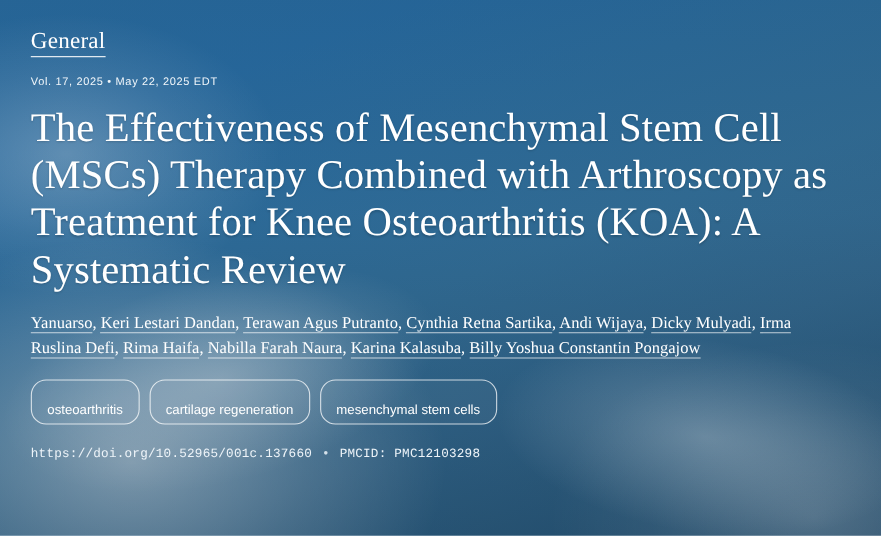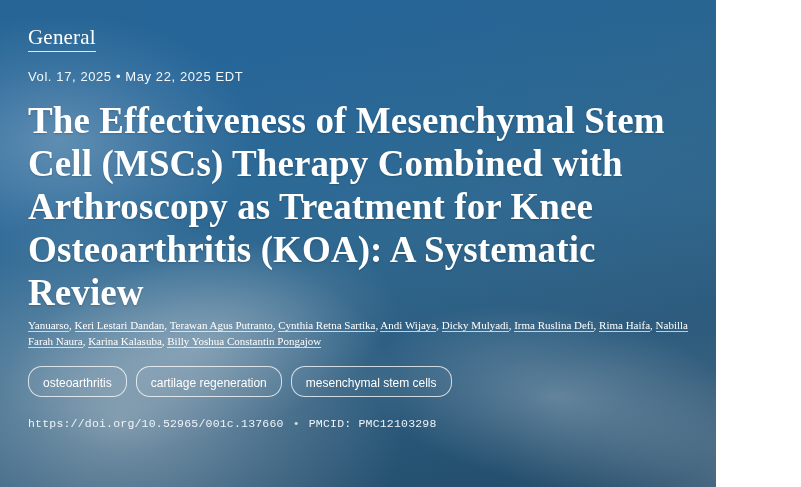--- a/index.html
+++ b/index.html
@@ -8,21 +8,21 @@
   }
   body {
     width: 801px;
     height: 487px;
     overflow: hidden;
     font-family: "Liberation Sans", sans-serif;
   }
 
   #page {
     position: relative;
-    width: 716px;
+    width: 801px;
     height: 487px;
     overflow: hidden;
     background:
       radial-gradient(ellipse 420px 300px at 120px 420px, rgba(255,255,255,0.55) 0%, rgba(255,255,255,0.22) 38%, rgba(255,255,255,0.0) 68%),
       radial-gradient(ellipse 260px 170px at 60px 140px, rgba(255,255,255,0.30) 0%, rgba(255,255,255,0.10) 45%, rgba(255,255,255,0) 75%),
       radial-gradient(ellipse 300px 200px at 740px 470px, rgba(255,255,255,0.30) 0%, rgba(255,255,255,0.08) 50%, rgba(255,255,255,0) 80%),
       linear-gradient(160deg, #2b6ea3 0%, #2a6ea5 18%, #2f6f9f 34%, #346f98 52%, #35688d 70%, #2f5e80 86%, #2a5474 100%);
   }
 
   
@@ -71,40 +71,40 @@
     color: #ffffff;
     text-decoration: none;
     border-bottom: 1px solid rgba(255,255,255,0.85);
     padding-bottom: 2px;
     letter-spacing: 0.2px;
   }
 
   .meta {
     margin-top: 17px;
     font-family: "Liberation Sans", sans-serif;
-    font-size: 13px;
+    font-size: 10px;
     letter-spacing: 0.6px;
     color: #f2f7fb;
   }
 
   .title {
     margin: 16px 0 0 0;
     font-family: "Liberation Serif", serif;
-    font-weight: 700;
+    font-weight: 400;
     font-size: 37px;
     line-height: 1.16;
     letter-spacing: 0.1px;
     color: #ffffff;
     text-shadow: 0 1px 2px rgba(0,0,0,0.18);
   }
 
   .authors {
-    margin-top: 2px;
+    margin-top: 15px;
     font-family: "Liberation Serif", serif;
-    font-size: 11px;
+    font-size: 15px;
     line-height: 1.53;
     color: #ffffff;
     max-width: 740px;
   }
   .authors .author {
     color: #ffffff;
     text-decoration: none;
     border-bottom: 1px solid rgba(255,255,255,0.7);
   }
   .authors .sep {
@@ -112,21 +112,21 @@
   }
 
   .keywords {
     margin-top: 16px;
     display: flex;
     flex-wrap: wrap;
     gap: 9px;
   }
   .chip {
     display: inline-block;
-    padding: 8px 14px 5px 14px;
+    padding: 18px 14px 5px 14px;
     border: 1px solid rgba(255,255,255,0.75);
     border-radius: 14px;
     font-family: "Liberation Sans", sans-serif;
     font-size: 12px;
     line-height: 1.35;
     color: #ffffff;
     background: rgba(255,255,255,0.04);
     white-space: nowrap;
   }
 

